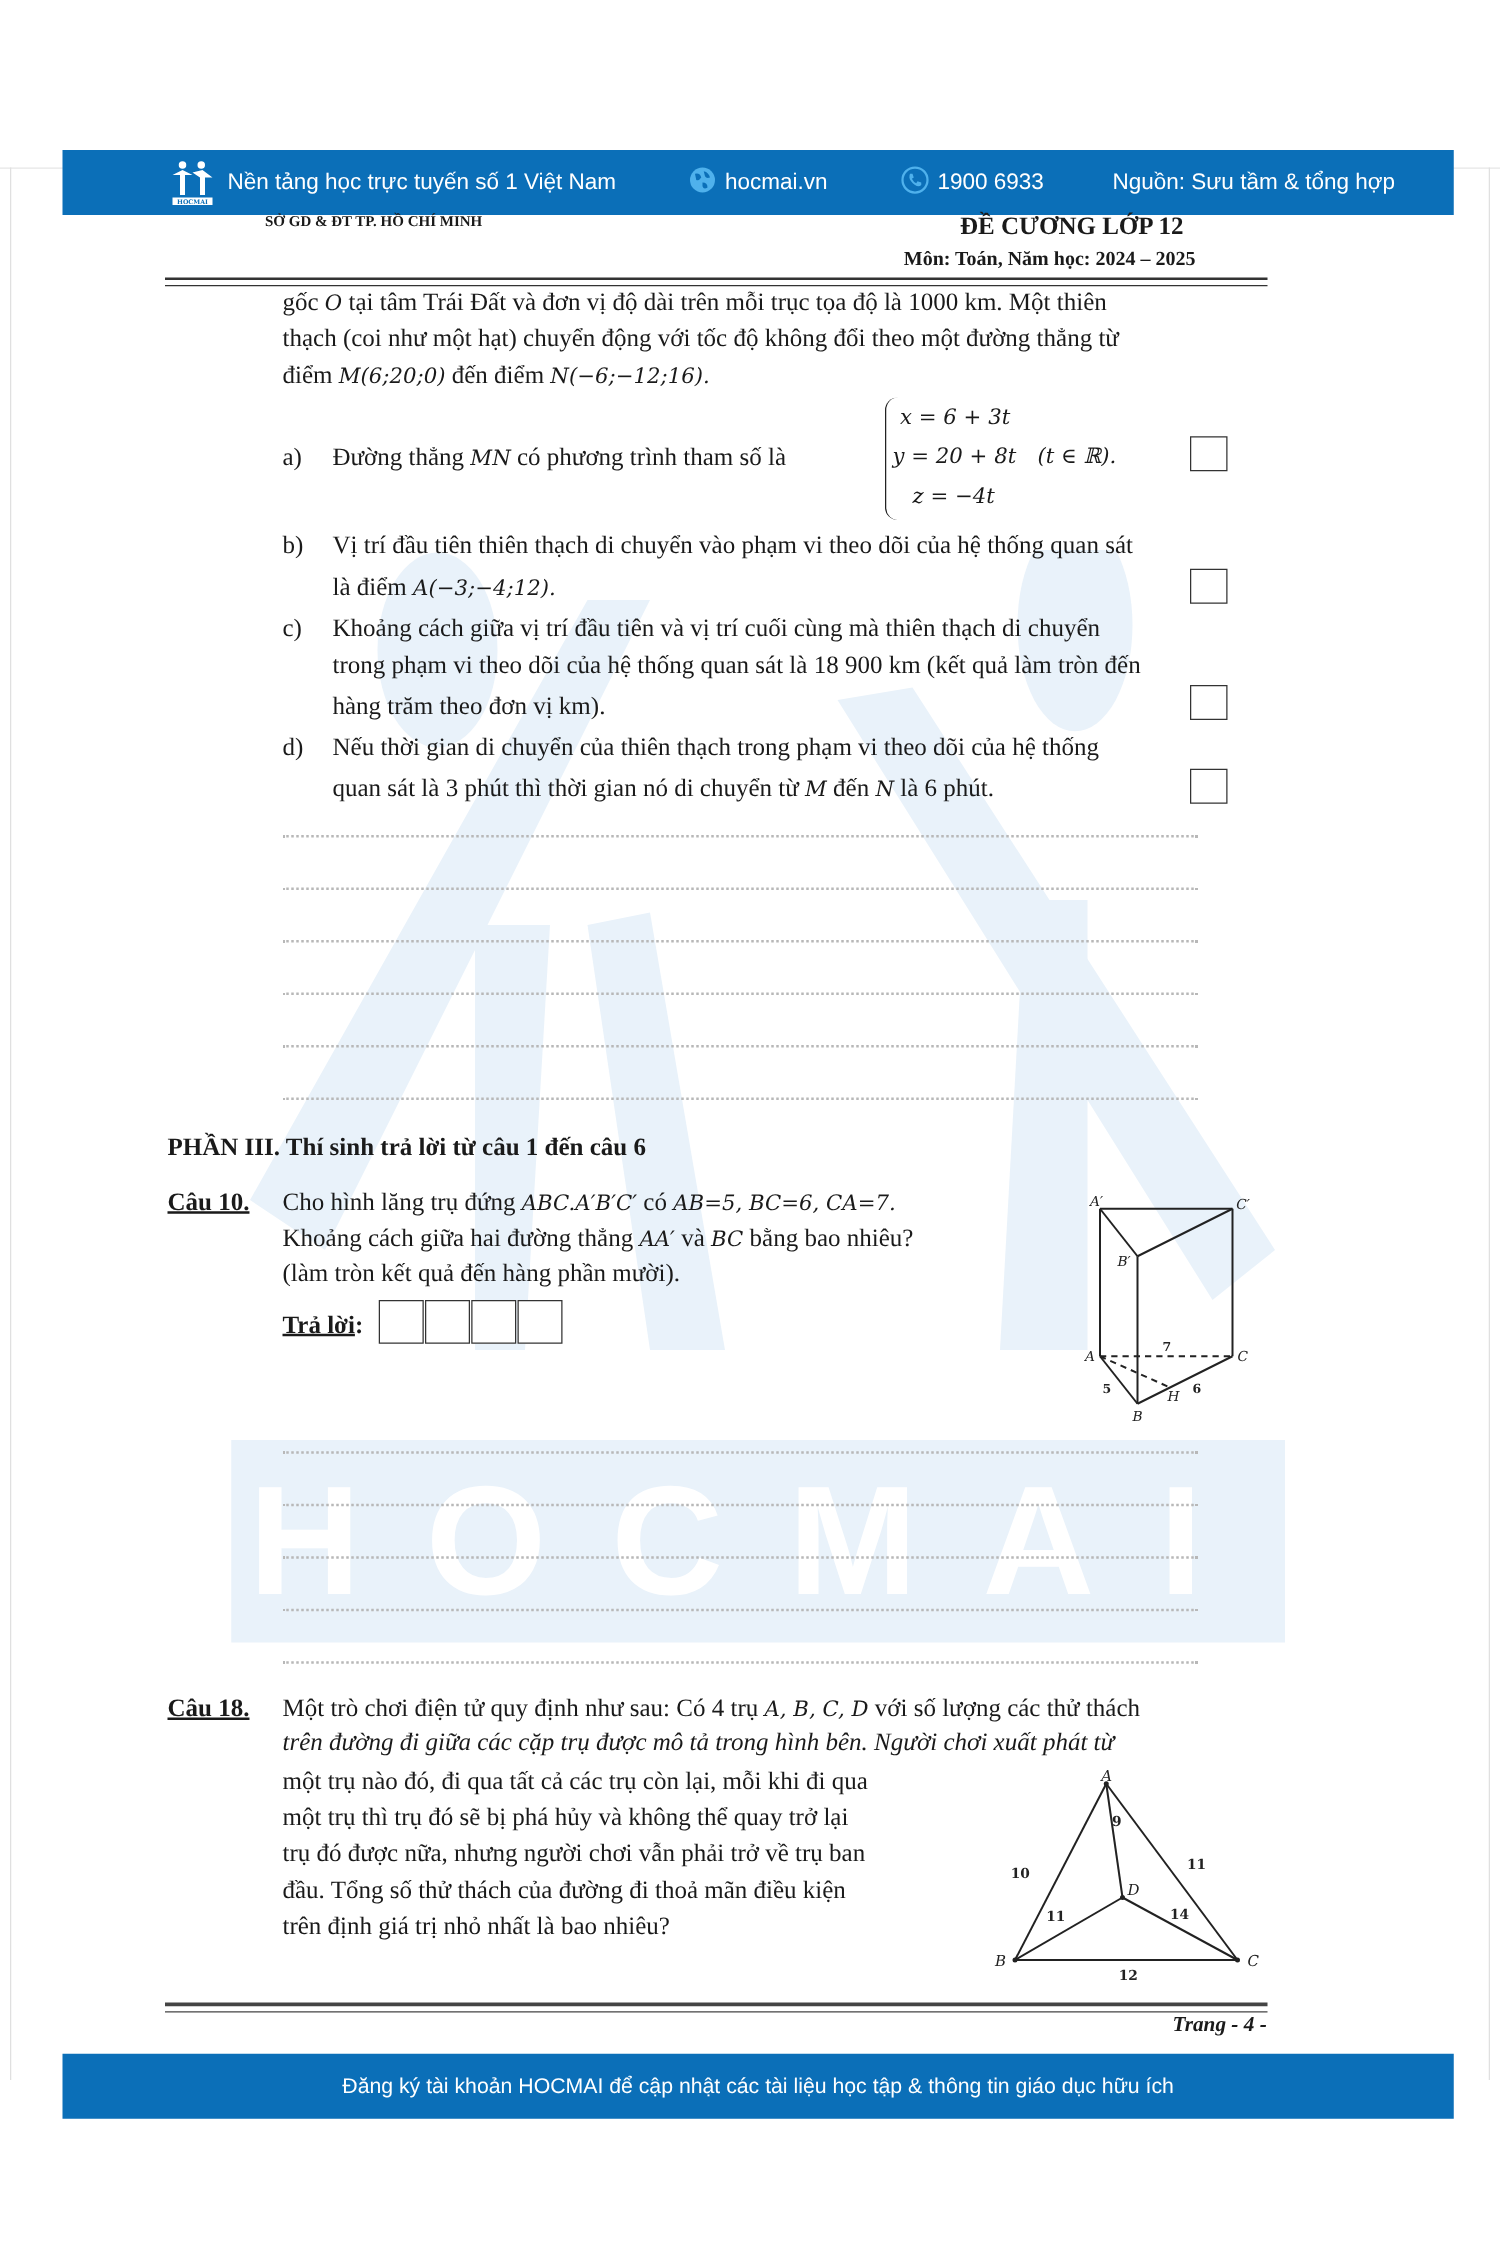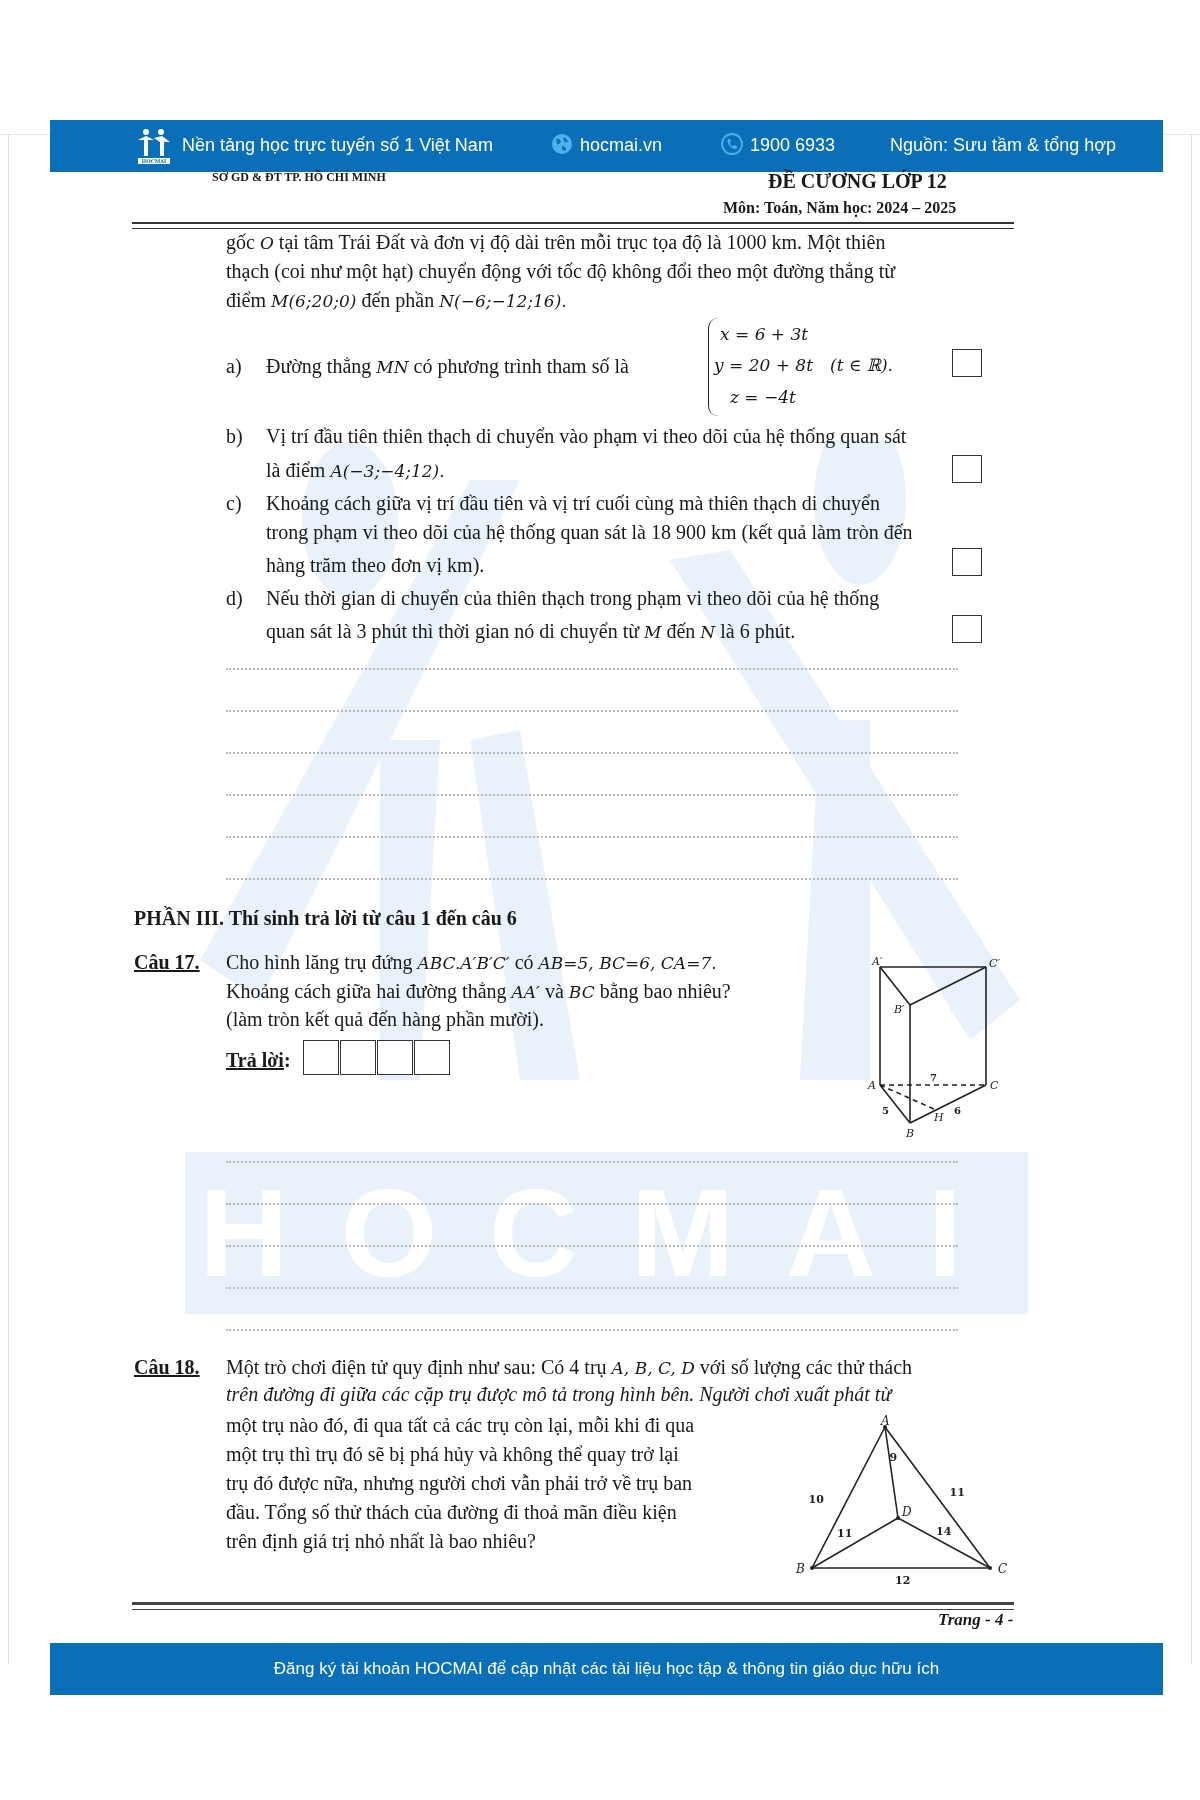--- a/index.html
+++ b/index.html
@@ -89,21 +89,21 @@
 
 <div class="txt" style="left:226px;top:228px;">
   <span>gốc</span>
   <span class="math">O</span>
   <span>tại tâm Trái Đất và đơn vị độ dài trên mỗi trục tọa độ là 1000 km. Một thiên</span>
 </div>
 <div class="txt" style="left:226px;top:257px;">thạch (coi như một hạt) chuyển động với tốc độ không đổi theo một đường thẳng từ</div>
 <div class="txt" style="left:226px;top:286px;">
   <span>điểm</span>
   <span class="math">M(6;20;0)</span>
-  <span>đến phần</span>
+  <span>đến điểm</span>
   <span class="math">N(−6;−12;16).</span>
 </div>
 
 <div class="txt" style="left:226px;top:352px;">a)</div>
 <div class="txt" style="left:266px;top:352px;">
   <span>Đường thẳng</span>
   <span class="math">MN</span>
   <span>có phương trình tham số là</span>
 </div>
 <div class="sys"></div>
@@ -140,21 +140,21 @@
 
 <div class="dots" style="top:668px;"></div>
 <div class="dots" style="top:710px;"></div>
 <div class="dots" style="top:752px;"></div>
 <div class="dots" style="top:794px;"></div>
 <div class="dots" style="top:836px;"></div>
 <div class="dots" style="top:878px;"></div>
 
 <div class="txt bold" style="left:134px;top:904px;">PHẦN III. Thí sinh trả lời từ câu 1 đến câu 6</div>
 
-<div class="txt bold u" style="left:134px;top:948px;">Câu 17.</div>
+<div class="txt bold u" style="left:134px;top:948px;">Câu 10.</div>
 <div class="txt" style="left:226px;top:948px;">
   <span>Cho hình lăng trụ đứng</span>
   <span class="math">ABC.A′B′C′</span>
   <span>có</span>
   <span class="math">AB=5, BC=6, CA=7.</span>
 </div>
 <div class="txt" style="left:226px;top:977px;">
   <span>Khoảng cách giữa hai đường thẳng</span>
   <span class="math">AA′</span>
   <span>và</span>

